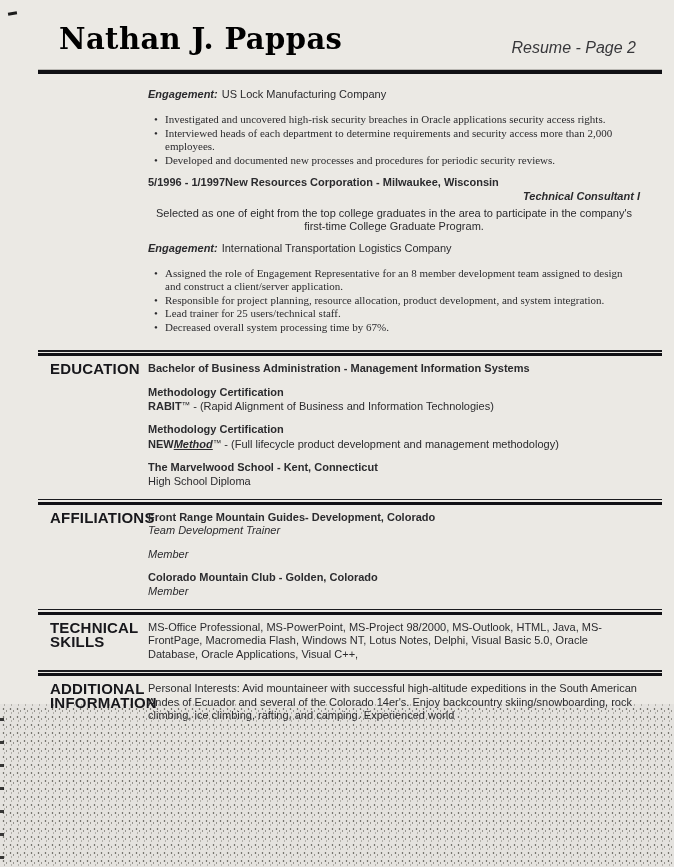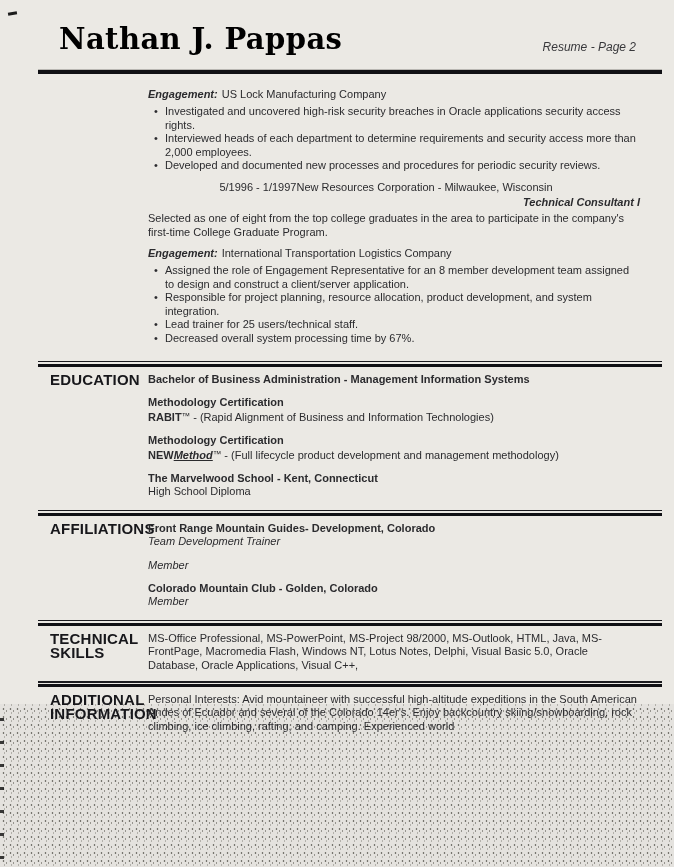--- a/index.html
+++ b/index.html
@@ -39,21 +39,21 @@
   }
 
   
   header { display:flex; justify-content:space-between; align-items:flex-end; padding:18px 38px 9px 55px; }
   .name {
     margin:4px;
     font-family:"DejaVu Serif", serif;
     font-size:29px; font-weight:700; letter-spacing:.4px;
     color:#000000; line-height:34px;
   }
-  .page-label { font-size:12px; font-style:italic; color:#38383b; padding-bottom:6px; }
+  .page-label { font-size:16px; font-style:italic; color:#38383b; padding-bottom:6px; }
 
   .header-rule {
     margin:0 12px 0 38px; height:5px;
     background:linear-gradient(#b9b7b2 0 1px, #101014 1px 100%);
   }
   .rule { margin:0 12px 0 38px; height:6px; position:relative; }
   .rule::before { content:""; position:absolute; top:0; left:0; right:0; height:1.5px; background:#1b1b1f; }
   .rule::after  { content:""; position:absolute; top:3px; left:0; right:0; height:3px; background:#101014; }
 
   
@@ -65,27 +65,27 @@
     letter-spacing:.2px; color:#17171b;
   }
   .content-col { flex:1; max-width:492px; }
 
   p { margin:0; }
   .b { font-weight:700; }
   .i { font-style:italic;text-decoration:underline; }
   .tm { font-size:8.5px; vertical-align:2px; }
   .eng-label { font-weight:700; font-style:italic; margin-right:4px; }
 
-  ul.bullets { margin:4px 0 8px 0; padding:0 0 0 17px; list-style:none; }
+  ul.bullets { margin:12px 0 8px 0; padding:0 0 0 17px; list-style:none;font-family:Liberation Serif, serif; }
   ul.bullets li { position:relative; }
   ul.bullets li::before { content:"\2022"; position:absolute; left:-11px; top:0; }
 
-  .job-head { display:flex; justify-content:center; font-weight:400; margin:9px 16px 1px 0; }
+  .job-head { display:flex; justify-content:flex-start; font-weight:700; margin:9px 16px 1px 0; }
   .job-title { font-weight:700; font-style:italic; margin:0 0 3px 0;text-align:right; }
-  .job-summary { margin-bottom:8px; }
+  .job-summary { margin-bottom:8px;text-align:center; }
 
   .entry { margin-bottom:10px; }
   .entry:last-child { margin-bottom:2px; }
   .entry .role { font-style:italic; }
 </style>
 </head>
 <body>
 
 <div class="page">
 

